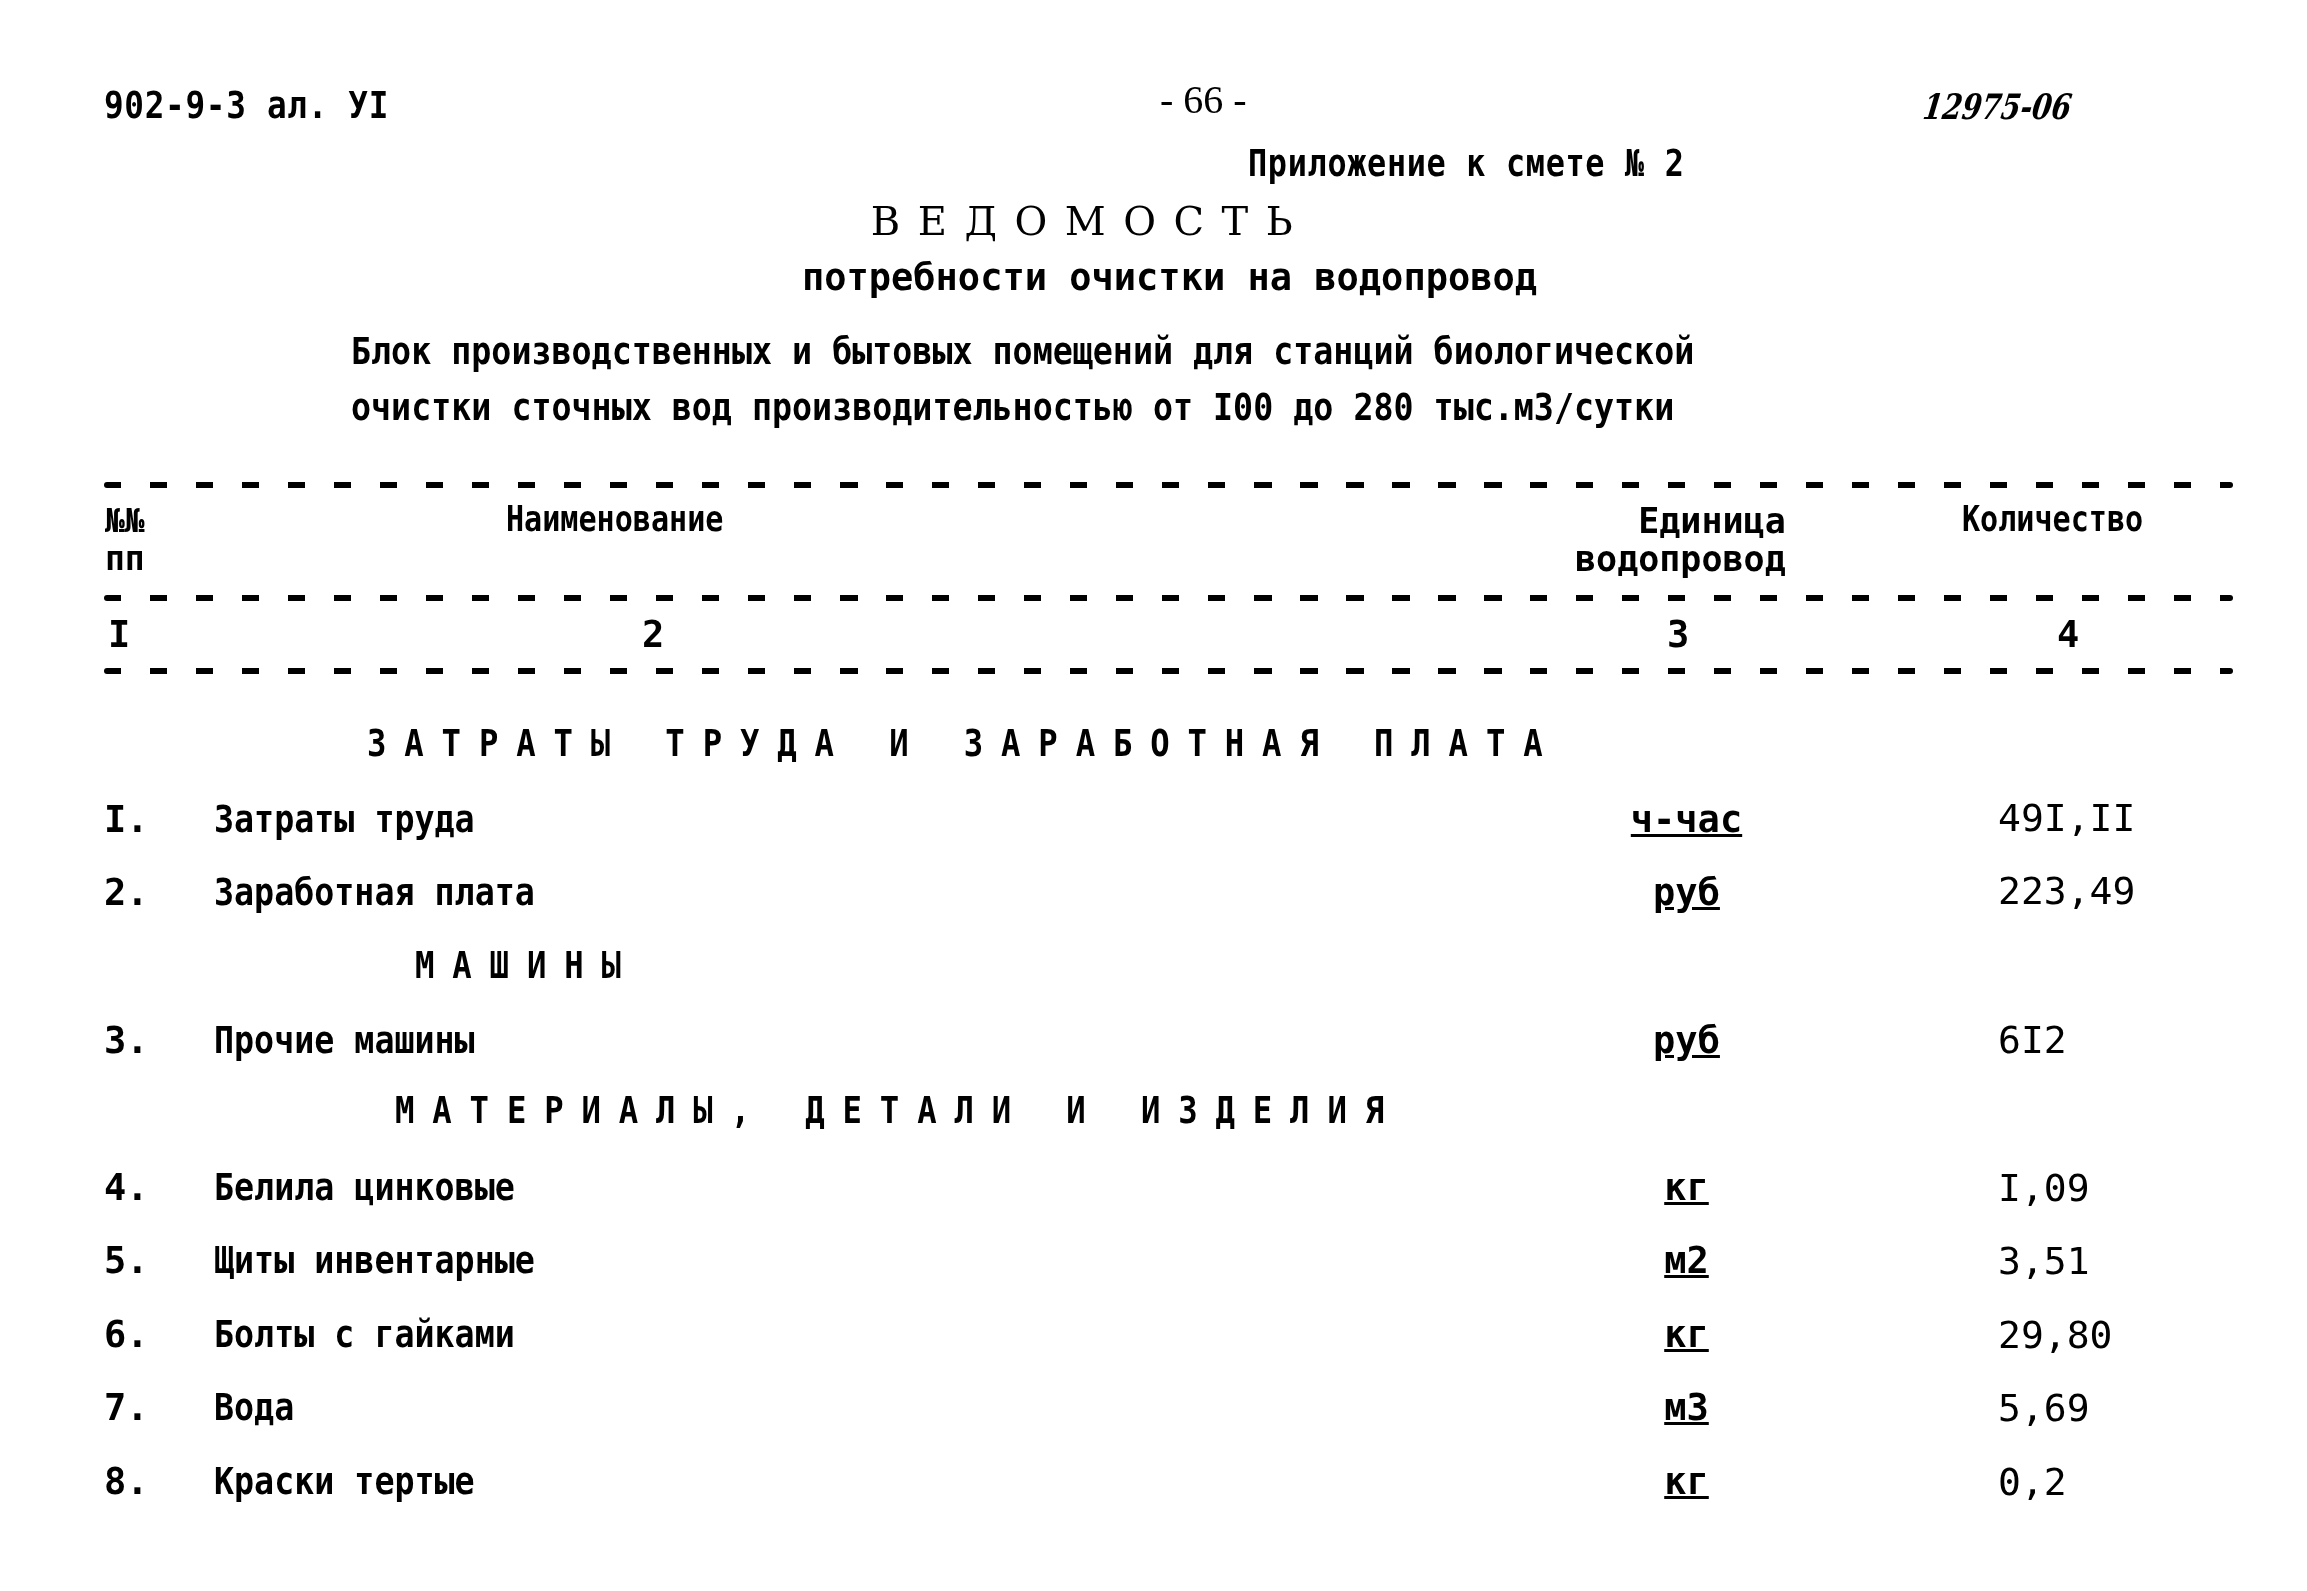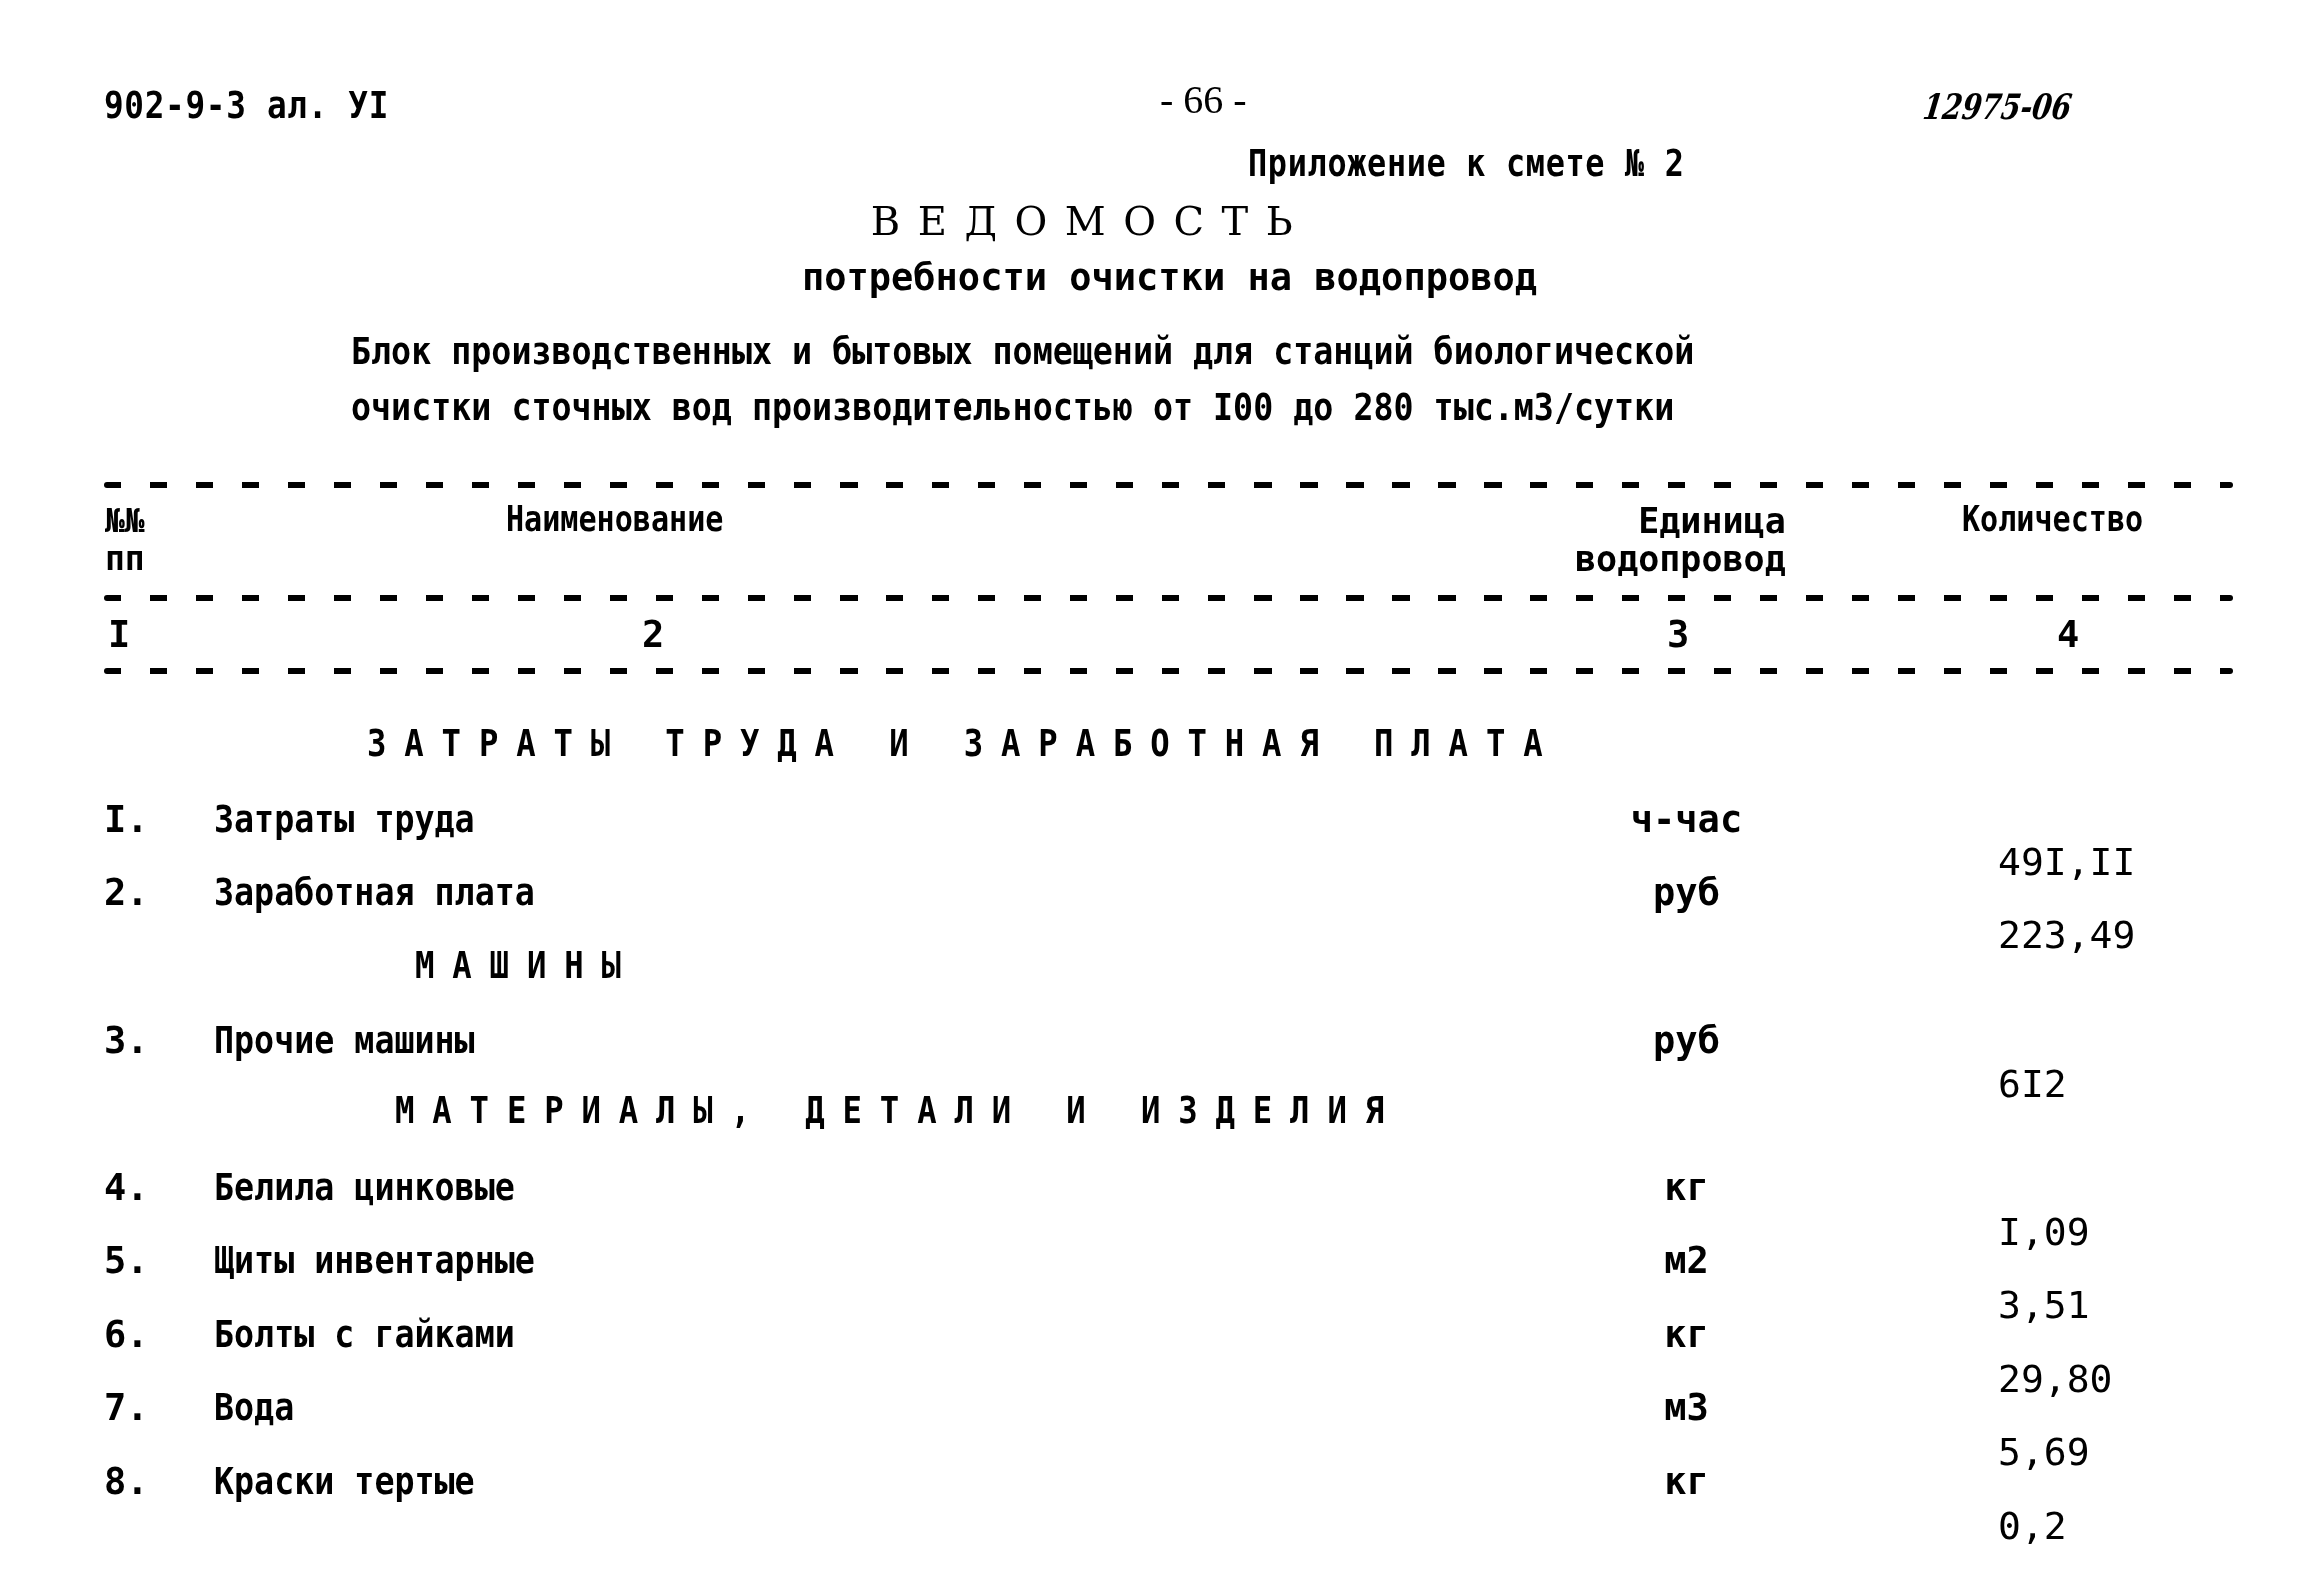--- a/index.html
+++ b/index.html
@@ -54,22 +54,22 @@
     .colnum-3 { left: 1667px; }
     .colnum-4 { left: 2057px; }
 
     .section { font-size: 38px; letter-spacing: 21px; transform: scaleX(0.85); transform-origin: left top; }
     .section-labor { left: 367px; top: 724px; }
     .section-machines { left: 415px; top: 946px; }
     .section-materials { left: 395px; top: 1091px; }
 
     .row-num { left: 104px; font-size: 37px; }
     .row-name { left: 214px; font-size: 37px; transform: scaleX(0.9); transform-origin: left top; }
-    .row-unit { left: 1595px; width: 183px; text-align: center; font-size: 37px; }
-    .row-qty { left: 1998px; font-size: 38px; font-weight: normal; margin-top: 44px; }
+    .row-unit { left: 1595px; width: 183px; text-align: center; font-size: 37px; text-decoration: underline; }
+    .row-qty { left: 1998px; font-size: 38px; font-weight: normal; }
   </style>
 </head>
 <body>
 
 <div class="abs doc-code t46">902-9-3   ал. УI</div>
 <div class="abs page-number">- 66 -</div>
 <div class="abs archive-number">12975-06</div>
 
 <div class="abs appendix t46">Приложение к смете № 2</div>
 <div class="abs doc-title">ВЕДОМОСТЬ</div>

